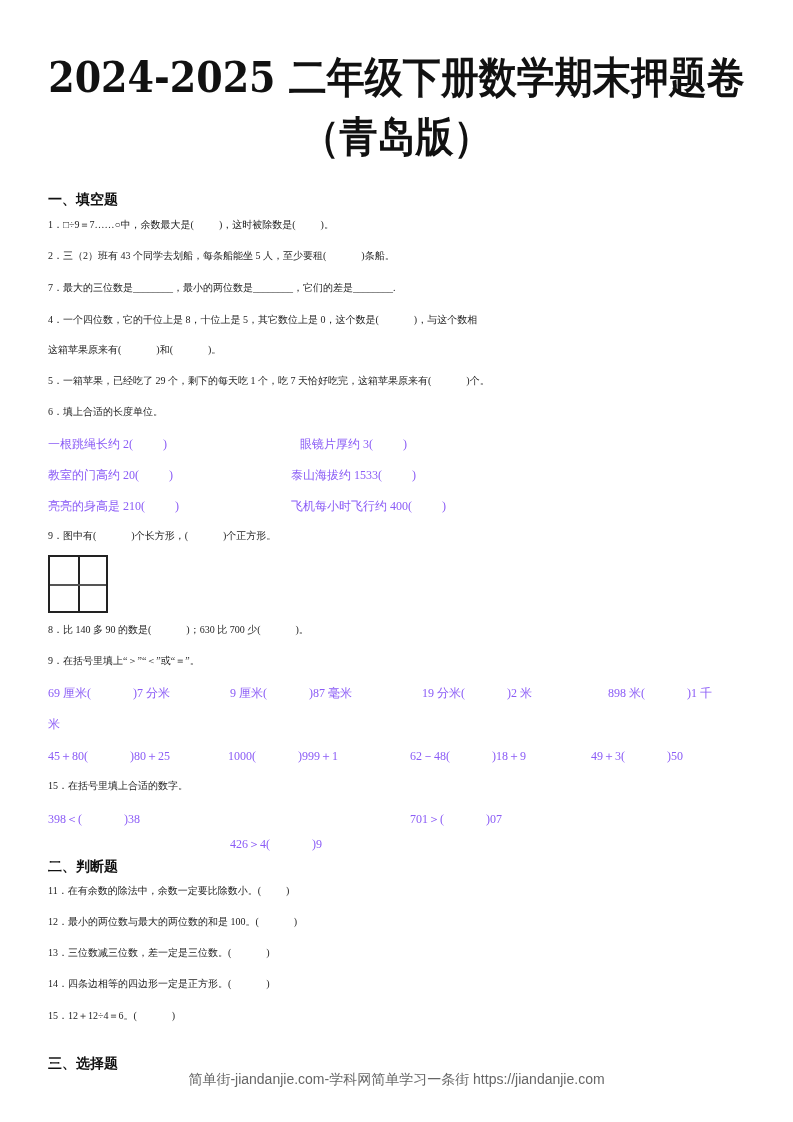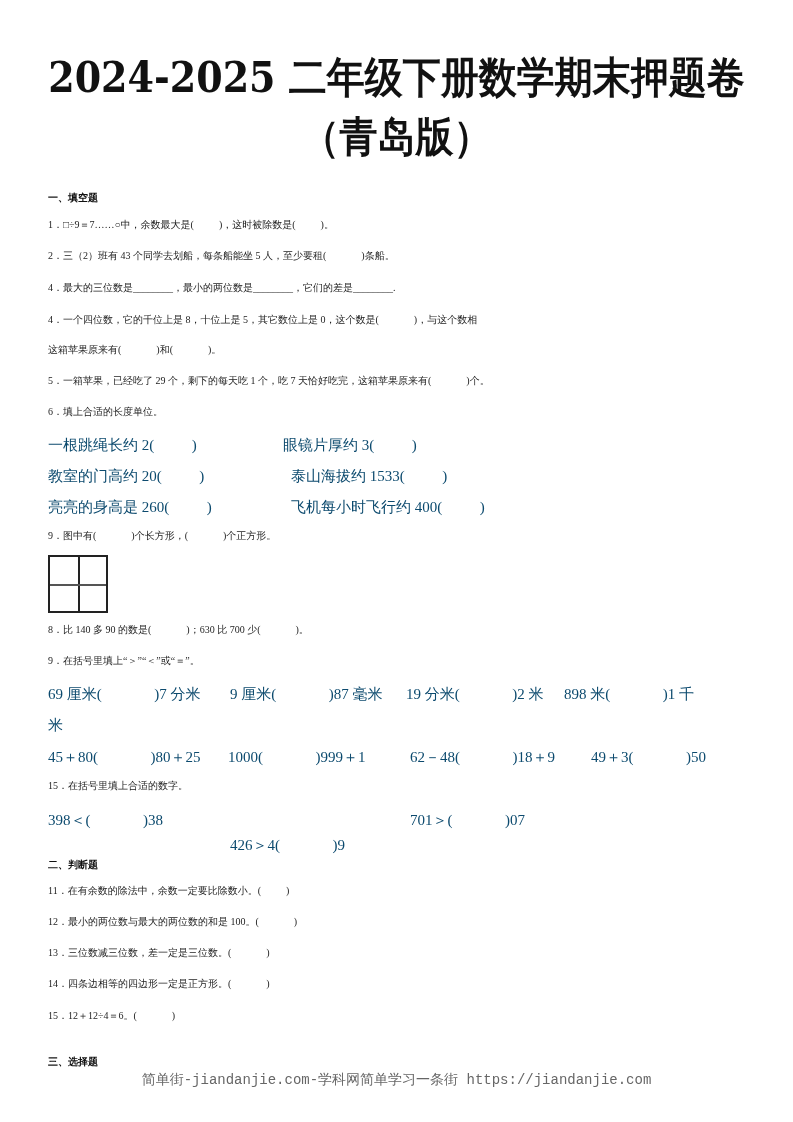--- a/index.html
+++ b/index.html
@@ -3,67 +3,67 @@
 <meta charset="utf-8">
 <style>
   html, body { margin: 0; padding: 0; background: #ffffff; }
   body { width: 793px; height: 1122px; position: relative; overflow: hidden;
          font-family: "Liberation Serif", "DejaVu Serif", serif; color: #1a1a1a; }
   .title { position: absolute; left: 0; width: 793px; text-align: center;
            font-family: "DejaVu Serif", serif; font-weight: bold; color: #111; letter-spacing: 0px; }
   .t1 { top: 52px; font-size: 38px; transform: scaleY(1.12); }
   .t2 { top: 112px; font-size: 38px; transform: scaleY(1.1); }
   .sec { position: absolute; left: 48px; font-family: "DejaVu Sans", sans-serif;
-         font-weight: bold; font-size: 10px; color: #111; }
+         font-weight: bold; font-size: 14px; color: #111; }
   .line { position: absolute; left: 48px; font-size: 10px; white-space: pre; color: #1d1d1d; }
-  .seg { position: absolute; white-space: pre; font-size: 15px; color: #0c4a6e; }
+  .seg { position: absolute; white-space: pre; font-size: 12px; color: #8b5cf6; }
   .grid { position: absolute; left: 48px; top: 555px; width: 60px; height: 58px;
           border: 2px solid #222; box-sizing: border-box; }
   .grid .v { position: absolute; left: 28px; top: 0; width: 1.5px; height: 100%; background: #222; }
   .grid .h { position: absolute; left: 0; top: 27px; height: 1.5px; width: 100%; background: #555; }
   .footer { position: absolute; left: 0; width: 793px; top: 1071px; text-align: center;
-            font-family: Liberation Mono, monospace; font-size: 14px; color: #666; }
+            font-family: Liberation Sans, sans-serif; font-size: 14px; color: #666; }
 </style>
 </head>
 <body>
 
 <div class="title t1">2024-2025 二年级下册数学期末押题卷</div>
 <div class="title t2">（青岛版）</div>
 
 <div class="sec" style="top:191px">一、填空题</div>
 
 <div class="line" style="top:218px">1．□÷9＝7……○中，余数最大是(          )，这时被除数是(          )。</div>
 <div class="line" style="top:249px">2．三（2）班有 43 个同学去划船，每条船能坐 5 人，至少要租(              )条船。</div>
-<div class="line" style="top:281px">4．最大的三位数是________，最小的两位数是________，它们的差是________.</div>
+<div class="line" style="top:281px">7．最大的三位数是________，最小的两位数是________，它们的差是________.</div>
 <div class="line" style="top:313px">4．一个四位数，它的千位上是 8，十位上是 5，其它数位上是 0，这个数是(              )，与这个数相</div>
 <div class="line" style="top:343px">这箱苹果原来有(              )和(              )。</div>
 <div class="line" style="top:374px">5．一箱苹果，已经吃了 29 个，剩下的每天吃 1 个，吃 7 天恰好吃完，这箱苹果原来有(              )个。</div>
 <div class="line" style="top:405px">6．填上合适的长度单位。</div>
 
 <div class="seg" style="left:48px;top:436px">一根跳绳长约 2(          )</div>
-<div class="seg" style="left:283px;top:436px">眼镜片厚约 3(          )</div>
+<div class="seg" style="left:300px;top:436px">眼镜片厚约 3(          )</div>
 <div class="seg" style="left:48px;top:467px">教室的门高约 20(          )</div>
 <div class="seg" style="left:291px;top:467px">泰山海拔约 1533(          )</div>
-<div class="seg" style="left:48px;top:498px">亮亮的身高是 260(          )</div>
+<div class="seg" style="left:48px;top:498px">亮亮的身高是 210(          )</div>
 <div class="seg" style="left:291px;top:498px">飞机每小时飞行约 400(          )</div>
 
 <div class="line" style="top:529px">9．图中有(              )个长方形，(              )个正方形。</div>
 
 <div class="grid">
   <div class="v"></div>
   <div class="h"></div>
 </div>
 
 <div class="line" style="top:623px">8．比 140 多 90 的数是(              )；630 比 700 少(              )。</div>
 <div class="line" style="top:654px">9．在括号里填上“＞”“＜”或“＝”。</div>
 
 <div class="seg" style="left:48px;top:685px">69 厘米(              )7 分米</div>
 <div class="seg" style="left:230px;top:685px">9 厘米(              )87 毫米</div>
-<div class="seg" style="left:406px;top:685px">19 分米(              )2 米</div>
-<div class="seg" style="left:564px;top:685px">898 米(              )1 千</div>
+<div class="seg" style="left:422px;top:685px">19 分米(              )2 米</div>
+<div class="seg" style="left:608px;top:685px">898 米(              )1 千</div>
 <div class="seg" style="left:48px;top:716px">米</div>
 
 <div class="seg" style="left:48px;top:748px">45＋80(              )80＋25</div>
 <div class="seg" style="left:228px;top:748px">1000(              )999＋1</div>
 <div class="seg" style="left:410px;top:748px">62－48(              )18＋9</div>
 <div class="seg" style="left:591px;top:748px">49＋3(              )50</div>
 
 <div class="line" style="top:779px">15．在括号里填上合适的数字。</div>
 <div class="seg" style="left:48px;top:811px">398＜(              )38</div>
 <div class="seg" style="left:230px;top:836px">426＞4(              )9</div>

